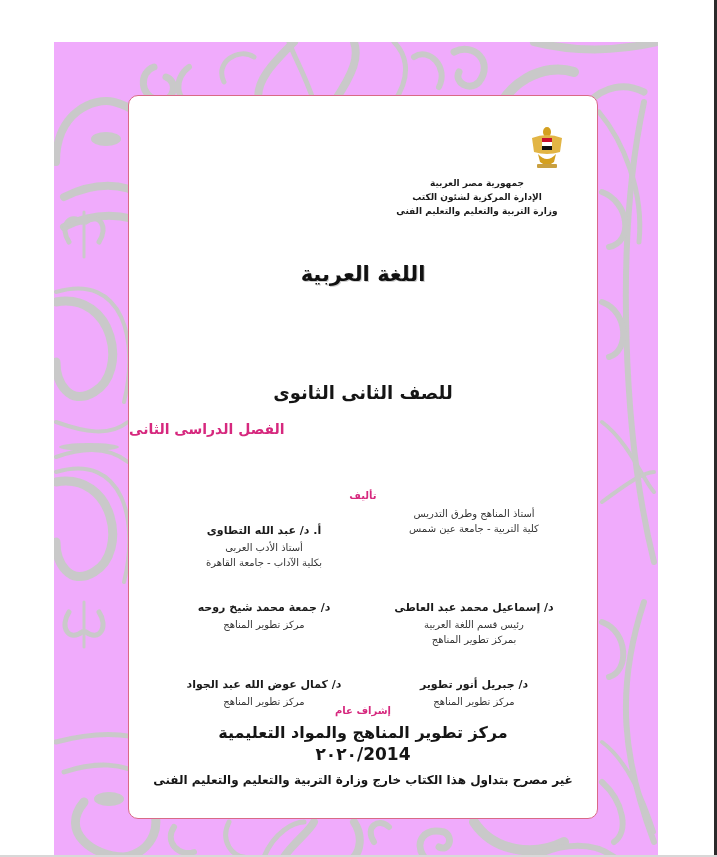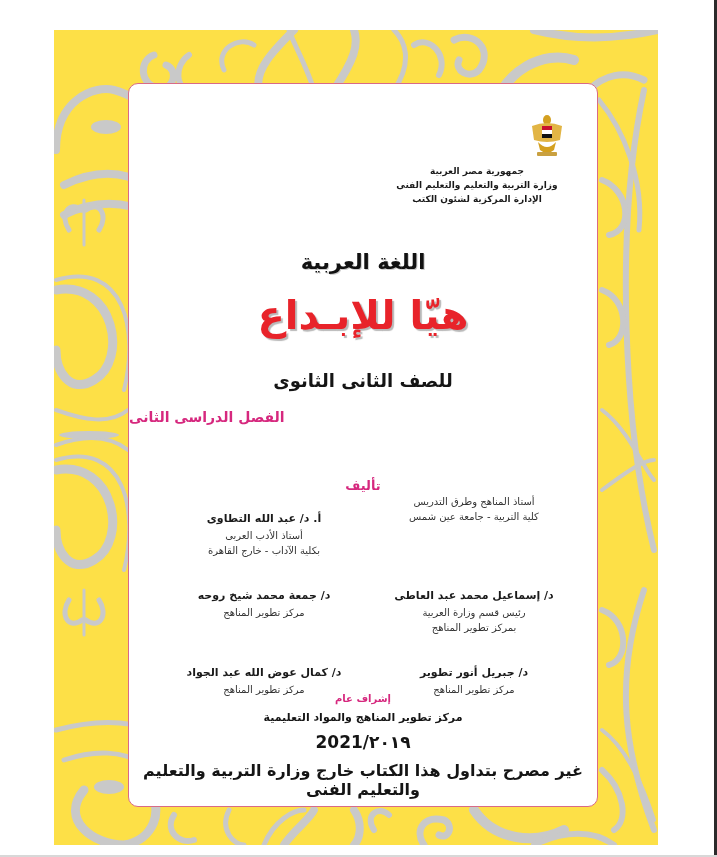--- a/index.html
+++ b/index.html
@@ -8,22 +8,22 @@
     background:#ffffff;
     font-family:"DejaVu Sans", sans-serif;
   }
   .right-edge {
     position:absolute; right:0; top:0; width:3px; height:857px; background:#2b2b2b;
   }
   .bottom-edge {
     position:absolute; left:0; bottom:0; width:717px; height:2px; background:#d8d8d8;
   }
   .cover {
-    position:absolute; left:54px; top:30px; width:604px; height:815px;
-    background:#fde047; overflow:hidden;text-decoration:underline;
+    position:absolute; left:54px; top:42px; width:604px; height:815px;
+    background:#f0abfc; overflow:hidden;text-decoration:underline;
   }
   .ornaments { position:absolute; left:0; top:0; width:604px; height:815px; }
   .card {
     position:absolute; left:74px; top:53px; width:470px; height:724px;
     background:#ffffff; border:1px solid #d96a86; border-radius:10px;
     box-sizing:border-box;
   }
   .emblem {
     position:absolute; left:401px; top:28px; width:34px; height:46px;
   }
@@ -45,44 +45,44 @@
   .grade {
     position:absolute; left:0; width:100%; top:286px; text-align:center;
     font-size:18px; font-weight:bold; color:#151515;
   }
   .term {
     position:absolute; left:0; width:100%; top:325px; text-align:left;
     font-size:14px; font-weight:bold; color:#d6287e;
   }
   .authorship {
     position:absolute; left:0; width:100%; top:394px; text-align:center;
-    font-size:13px; font-weight:bold; color:#d6287e; letter-spacing:1px;
+    font-size:10px; font-weight:bold; color:#d6287e; letter-spacing:1px;
   }
   .author {
     position:absolute; width:190px; text-align:center; color:#1a1a1a;
   }
   .author .name { font-size:11px; font-weight:bold; line-height:18px;margin-top:16px; }
   .author .role { font-size:10px; line-height:15px; color:#333; }
   .col-right { left:250px; }
   .col-left  { left:40px; }
   .supervision {
     position:absolute; left:0; width:100%; top:609px; text-align:center;
     font-size:10px; font-weight:bold; color:#d6287e;
   }
   .center-name {
     position:absolute; left:0; width:100%; top:627px; text-align:center;
-    font-size:11px; font-weight:bold; color:#151515;
+    font-size:16px; font-weight:bold; color:#151515;
   }
   .year {
     position:absolute; left:0; width:100%; top:648px; text-align:center;
     font-size:17px; font-weight:bold; color:#151515; letter-spacing:2px;
   }
   .notice {
     position:absolute; left:0; width:100%; top:677px; text-align:center;
-    font-size:16px; font-weight:bold; color:#151515;
+    font-size:12px; font-weight:bold; color:#151515;
   }
 </style>
 </head>
 <body>
 
 <div class="cover">
   <svg class="ornaments" viewBox="0 0 604 815">
     <g fill="none" stroke="#c9c9c9" stroke-width="8" stroke-linecap="round">
 
       <path d="M 2 120 C 2 70, 40 55, 60 60 C 100 70, 110 110, 95 130"></path>
@@ -152,61 +152,60 @@
       <path d="M2 14 Q17 8 32 14 L30 28 Q17 32 4 28 Z" fill="#e2b545"></path>
       <rect x="12" y="14" width="10" height="4" fill="#c8102e"></rect>
       <rect x="12" y="18" width="10" height="4" fill="#ffffff"></rect>
       <rect x="12" y="22" width="10" height="4" fill="#111111"></rect>
       <path d="M8 30 Q17 40 26 30 L24 38 Q17 44 10 38 Z" fill="#d4a020"></path>
       <rect x="7" y="40" width="20" height="4" rx="1" fill="#c9a040"></rect>
     </svg>
 
     <div class="ministry rtl">
       <div>جمهورية مصر العربية</div>
+      <div>الإدارة المركزية لشئون الكتب</div>
       <div>وزارة التربية والتعليم والتعليم الفنى</div>
-      <div>الإدارة المركزية لشئون الكتب</div>
     </div>
 
     <div class="subject rtl">اللغة العربية</div>
-    <div class="title rtl">هيّا للإبـداع</div>
     <div class="grade rtl">للصف الثانى الثانوى</div>
     <div class="term rtl">الفصل الدراسى الثانى</div>
 
     <div class="authorship rtl">تأليف</div>
 
     <div class="author col-right rtl" style="top:410px;">
       <div class="role">أستاذ المناهج وطرق التدريس</div>
       <div class="role">كلية التربية - جامعة عين شمس</div>
     </div>
     <div class="author col-left rtl" style="top:410px;">
       <div class="name">أ. د/ عبد الله التطاوى</div>
       <div class="role">أستاذ الأدب العربى</div>
-      <div class="role">بكلية الآداب - خارج القاهرة</div>
+      <div class="role">بكلية الآداب - جامعة القاهرة</div>
     </div>
 
     <div class="author col-right rtl" style="top:487px;">
       <div class="name">د/ إسماعيل محمد عبد العاطى</div>
-      <div class="role">رئيس قسم وزارة العربية</div>
+      <div class="role">رئيس قسم اللغة العربية</div>
       <div class="role">بمركز تطوير المناهج</div>
     </div>
     <div class="author col-left rtl" style="top:487px;">
       <div class="name">د/ جمعة محمد شيخ روحه</div>
       <div class="role">مركز تطوير المناهج</div>
     </div>
 
     <div class="author col-right rtl" style="top:564px;">
       <div class="name">د/ جبريل أنور تطوير</div>
       <div class="role">مركز تطوير المناهج</div>
     </div>
     <div class="author col-left rtl" style="top:564px;">
       <div class="name">د/ كمال عوض الله عبد الجواد</div>
       <div class="role">مركز تطوير المناهج</div>
     </div>
 
     <div class="supervision rtl">إشراف عام</div>
     <div class="center-name rtl">مركز تطوير المناهج والمواد التعليمية</div>
-    <div class="year">2021/٢٠١٩</div>
+    <div class="year">٢٠٢٠/2014</div>
     <div class="notice rtl">غير مصرح بتداول هذا الكتاب خارج وزارة التربية والتعليم والتعليم الفنى</div>
   </div>
 </div>
 
 <div class="right-edge"></div>
 <div class="bottom-edge"></div>
 
 </body></html>

